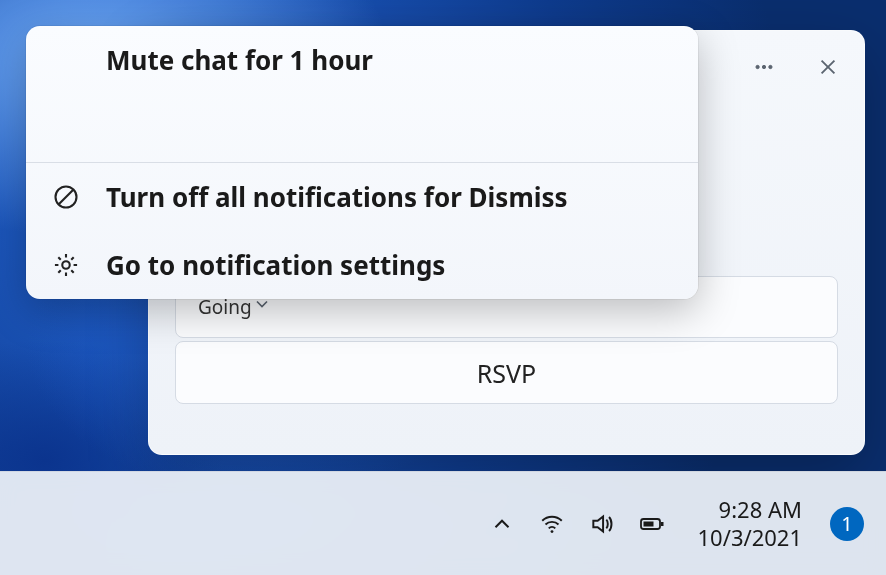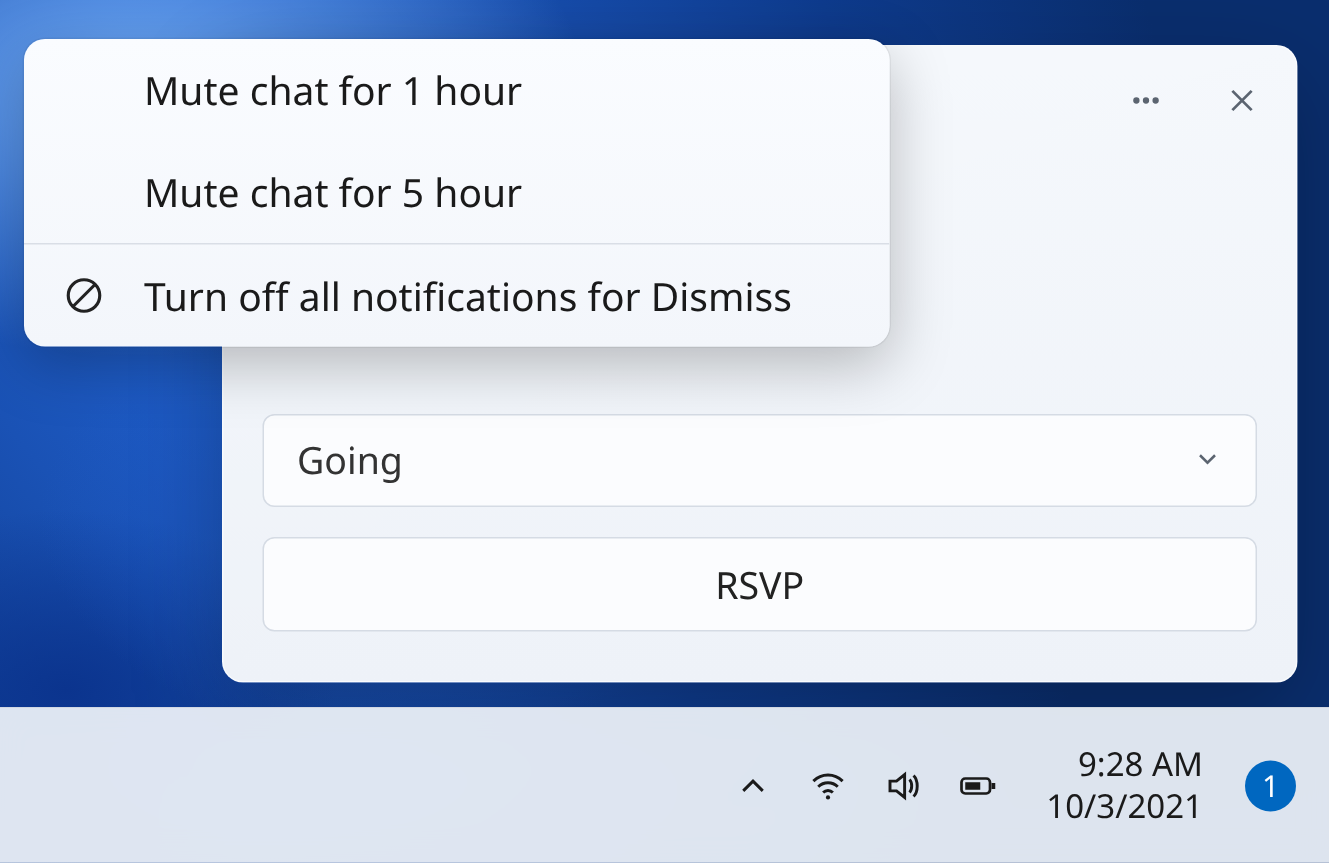--- a/index.html
+++ b/index.html
@@ -35,49 +35,50 @@
   }
   .icon-btn { width:28px; height:28px; display:flex; align-items:center; justify-content:center; color:#5b6470; cursor:pointer; }
   .icon-btn svg { width:22px; height:22px; stroke:currentColor; }
 
   .select {
     position:absolute; left:26px; right:26px; top:245px;
     height:62px;
     background:#fbfcfe;
     border:1px solid #d5dbe4;
     border-radius:8px;
-    display:flex; align-items:center; justify-content:space-between;
+    display:flex; align-items:center; 
     padding:0 22px;
-    font-size:25px; color:#333;
+    font-size:19px; color:#333;
   }
   .select .chev { color:#5b6470; }
 
   .btn-row {
-    position:absolute; left:26px; right:26px; top:327px;
+    position:absolute; left:26px; right:26px; top:310px;
     display:flex; gap:18px;
   }
   .btn {
     flex:1; height:63px;
     background:#fbfcfe;
     border:1px solid #d5dbe4;
     border-radius:8px;
     display:flex; align-items:center; justify-content:center;
     font-size:25px; color:#222;
     cursor:pointer;
   }
 
   
   .menu {
     position:absolute;
-    left:16px; top:26px;
-    width:577px;
+    left:26px; top:26px;
+    width:672px;
     background: linear-gradient(180deg, #fafcff 0%, #f3f6fb 100%);
     border-radius:14px;
     box-shadow: 0 12px 40px rgba(0,0,0,0.25), 0 0 0 1px rgba(0,0,0,0.05);
     overflow:hidden;
+    font-weight:bold;
   }
   .menu-item {
     display:flex; align-items:center;
     height:68px;
     padding:0 24px;
     font-size:26px;
     color:#1a1a1a;
     cursor:pointer;
     gap:24px;
   }
@@ -145,31 +146,39 @@
   </div>
 </div>
 
 <div class="menu">
   <div class="menu-item">
     <span class="slot"></span>
     <span>Mute chat for 1 hour</span>
   </div>
   <div class="menu-item">
     <span class="slot"></span>
-    <span>Mute chat for 5 hour</span>
   </div>
   <div class="menu-sep"></div>
   <div class="menu-item">
     <span class="slot">
       <svg viewBox="0 0 24 24">
           <circle cx="12" cy="12" r="9"></circle>
           <line x1="6" y1="18" x2="18" y2="6"></line>
         </svg>
     </span>
     <span>Turn off all notifications for Dismiss</span>
+  </div>
+  <div class="menu-item">
+    <span class="slot">
+      <svg viewBox="0 0 24 24">
+          <circle cx="12" cy="12" r="3.2"></circle>
+          <path d="M12 2.5v3M12 18.5v3M21.5 12h-3M5.5 12h-3M18.6 5.4l-2.1 2.1M7.5 16.5l-2.1 2.1M18.6 18.6l-2.1-2.1M7.5 7.5 5.4 5.4"></path>
+        </svg>
+    </span>
+    <span>Go to notification settings</span>
   </div>
 </div>
 
 <div class="taskbar">
   <div class="tray">
     <div class="glyph">
       <svg viewBox="0 0 24 24">
           <polyline points="6 15 12 9 18 15"></polyline>
         </svg>
     </div>

